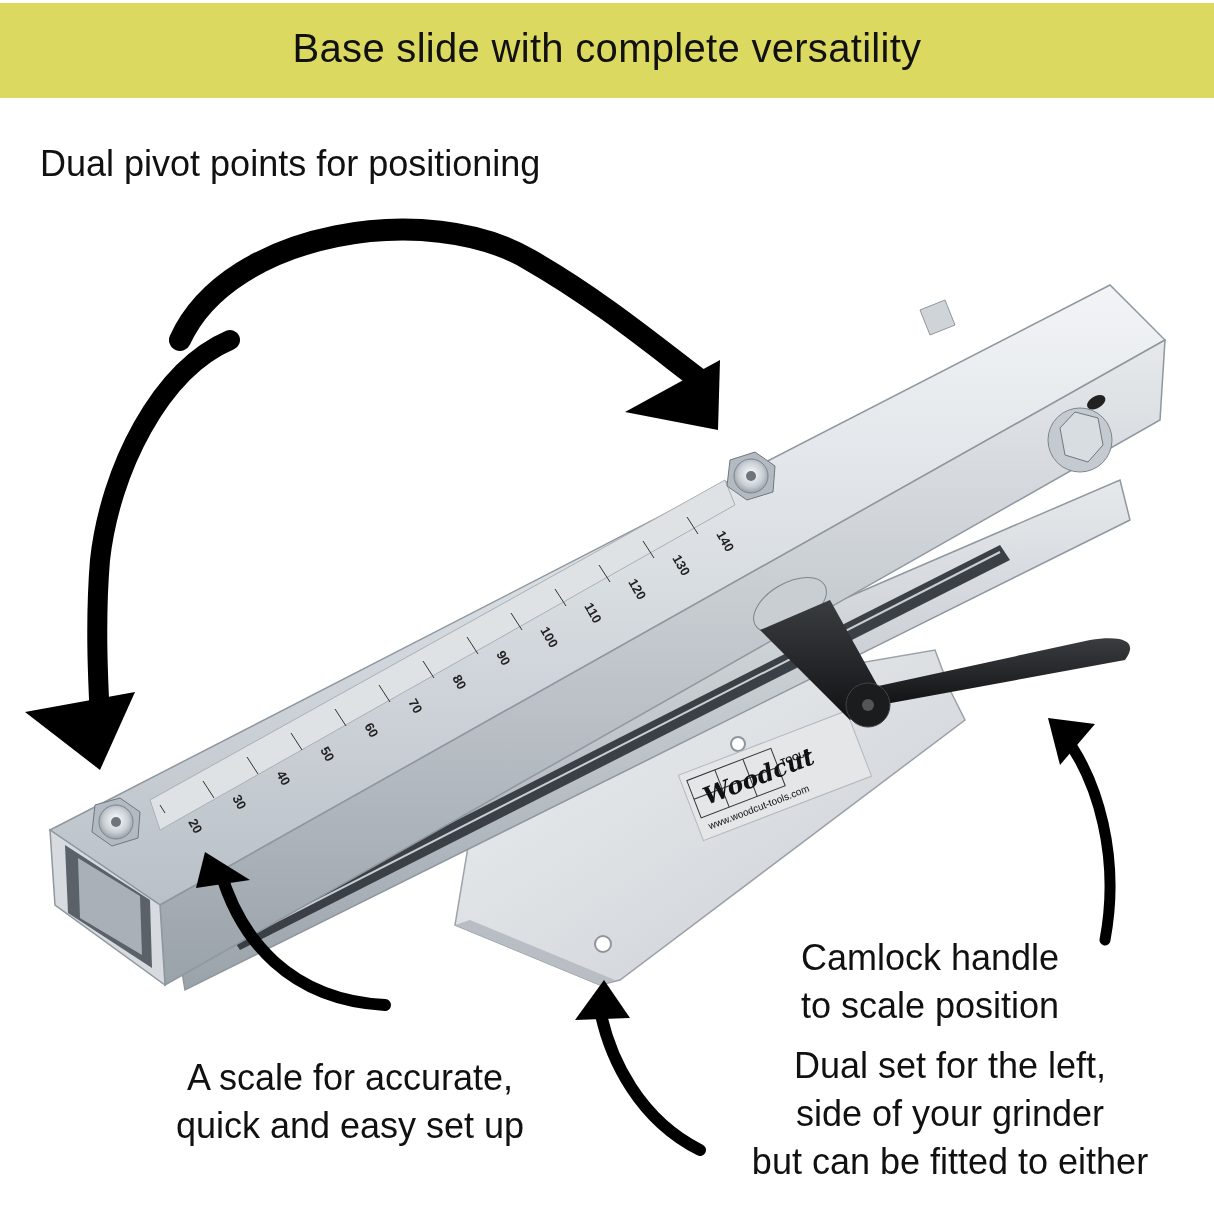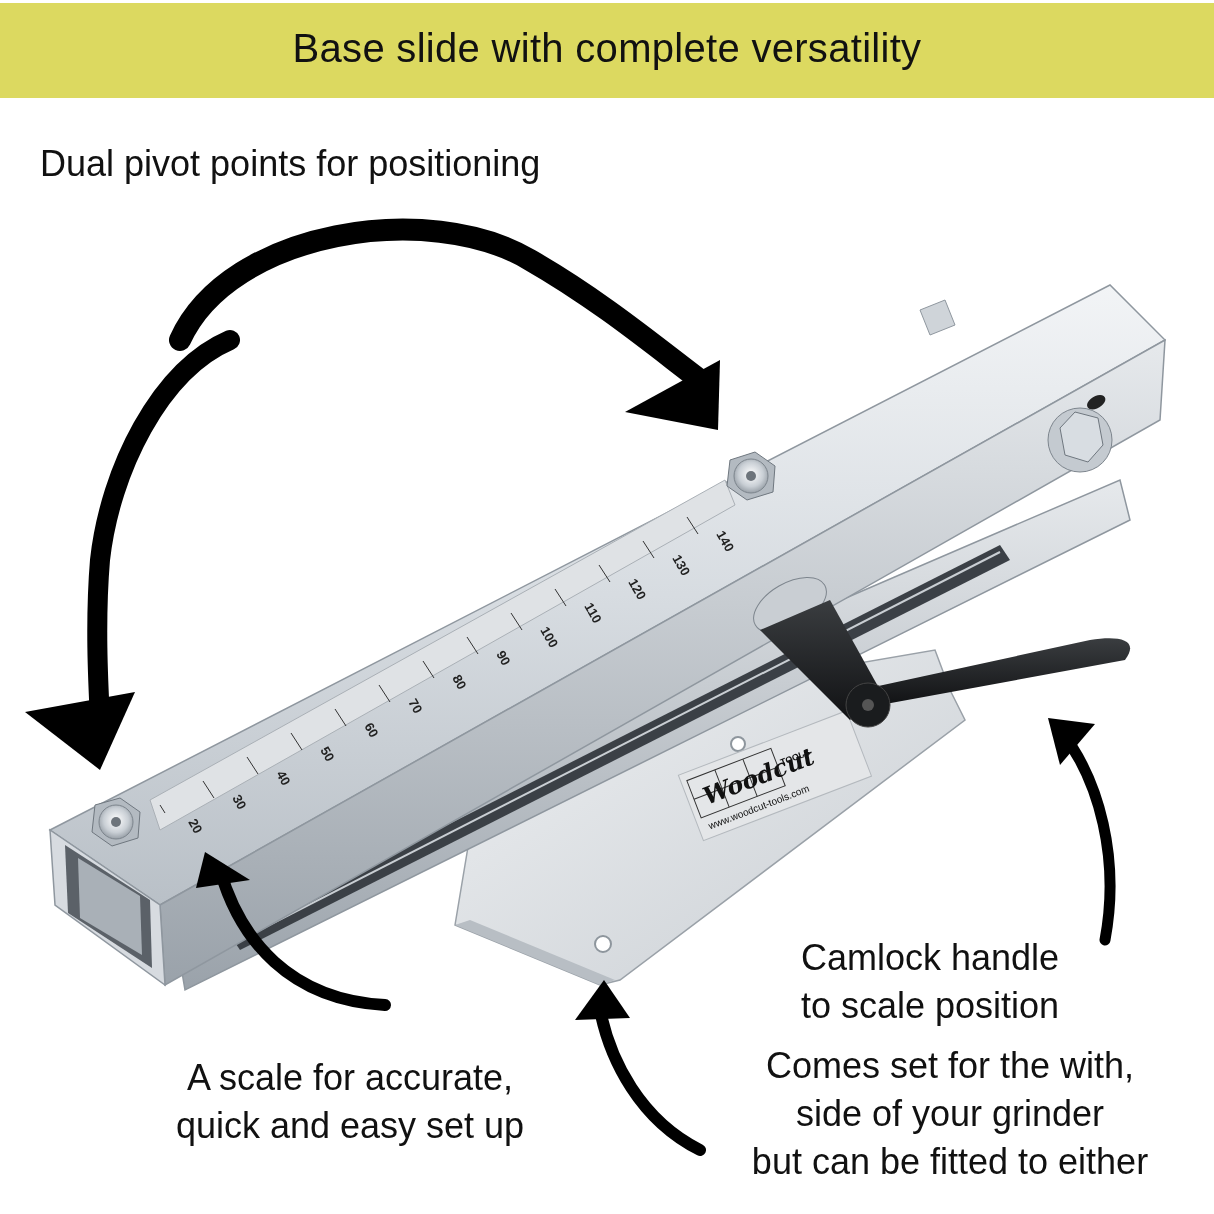--- a/index.html
+++ b/index.html
@@ -164,16 +164,16 @@
   <div>Camlock handle</div>
   <div>to scale position</div>
 </div>
 
 <div class="caption cap-scale">
   <div>A scale for accurate,</div>
   <div>quick and easy set up</div>
 </div>
 
 <div class="caption cap-sides">
-  <div>Comes set for the with,</div>
+  <div>Dual set for the left,</div>
   <div>side of your grinder</div>
   <div>but can be fitted to either</div>
 </div>
 
 </body></html>

